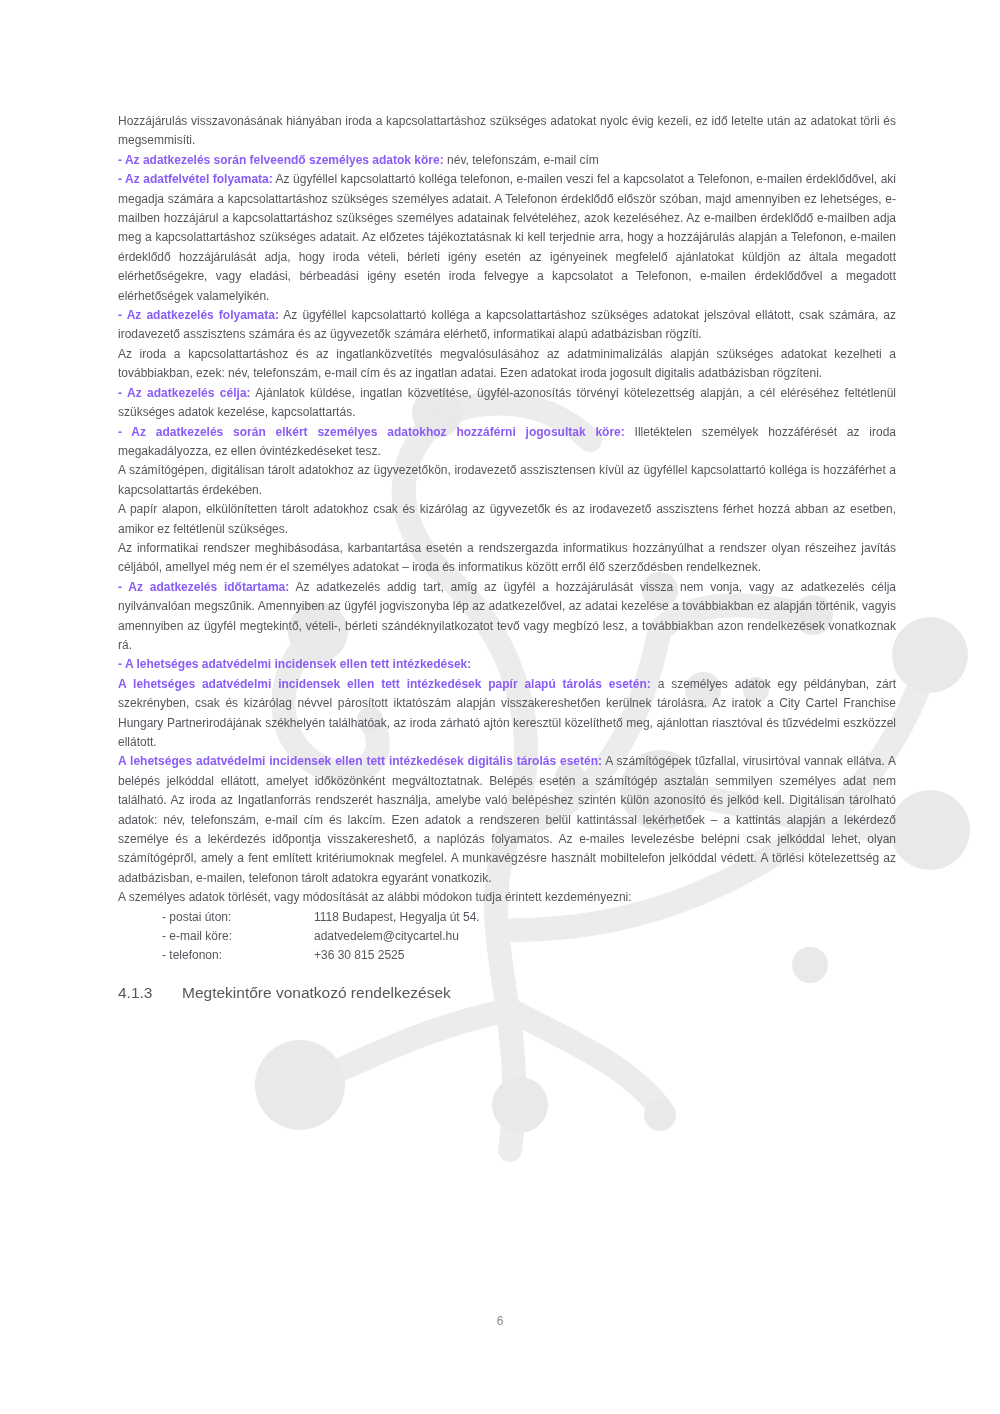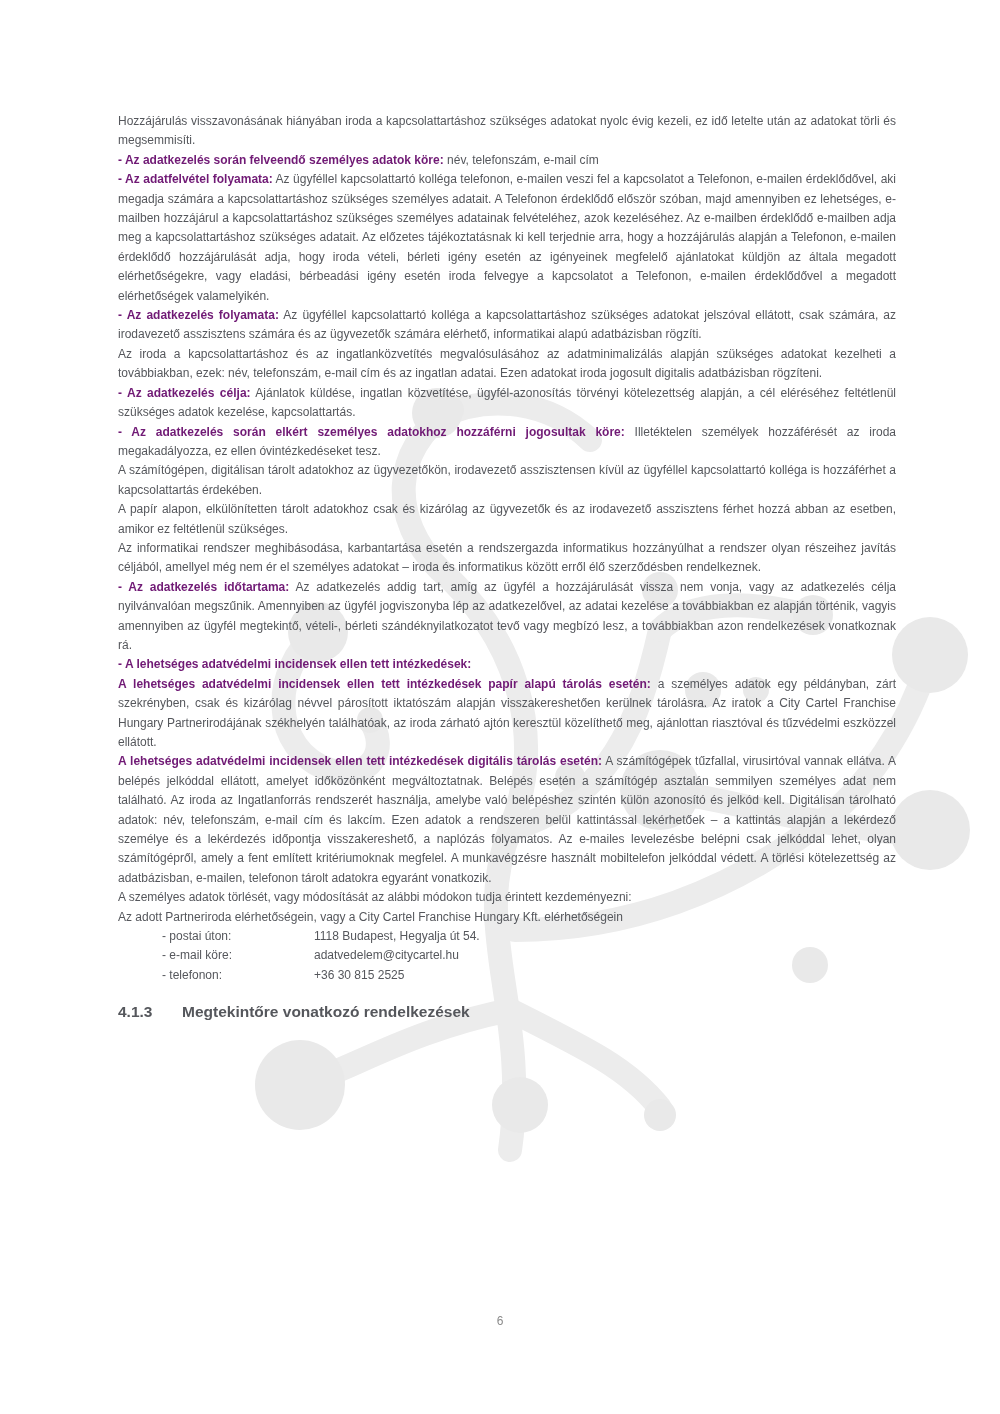--- a/index.html
+++ b/index.html
@@ -33,32 +33,32 @@
   }
   .content p {
     margin: 0;
     text-align: justify;
     font-size: 12px;
     line-height: 19.4px;
     color: #55575c;
   }
   .b {
     font-weight: bold;
-    color: #701a75;
+    color: #8b5cf6;
   }
   .contact-row { text-align: left !important; }
   .contact-label {
     display: inline-block;
     width: 152px;
     margin-left: 44px;
   }
   .section-heading {
     margin-top: 17px !important;
     text-align: center;
-    font-weight: bold;
+    font-weight: normal;
     font-size: 15.5px !important;
     color: #2b2c30;
   }
   .section-num {
     display: inline-block;
     width: 64px;
   }
   .closing { text-align: justify; }
   .pageno {
     position: absolute;
@@ -134,21 +134,20 @@
     <p><span class="b">- Az adatkezelés időtartama:</span><span> Az adatkezelés addig tart, amíg az ügyfél a hozzájárulását vissza nem vonja, vagy az adatkezelés célja nyilvánvalóan megszűnik. Amennyiben az ügyfél jogviszonyba lép az adatkezelővel, az adatai kezelése a továbbiakban ez alapján történik, vagyis amennyiben az ügyfél megtekintő, vételi-, bérleti szándéknyilatkozatot tevő vagy megbízó lesz, a továbbiakban azon rendelkezések vonatkoznak rá.</span></p>
 
     <p><span class="b">- A lehetséges adatvédelmi incidensek ellen tett intézkedések:</span><span></span></p>
 
     <p><span class="b">A lehetséges adatvédelmi incidensek ellen tett intézkedések papír alapú tárolás esetén:</span><span> a személyes adatok egy példányban, zárt szekrényben, csak és kizárólag névvel párosított iktatószám alapján visszakereshetően kerülnek tárolásra. Az iratok a City Cartel Franchise Hungary Partnerirodájának székhelyén találhatóak, az iroda zárható ajtón keresztül közelíthető meg, ajánlottan riasztóval és tűzvédelmi eszközzel ellátott.</span></p>
 
     <p><span class="b">A lehetséges adatvédelmi incidensek ellen tett intézkedések digitális tárolás esetén:</span><span> A számítógépek tűzfallal, virusirtóval vannak ellátva. A belépés jelkóddal ellátott, amelyet időközönként megváltoztatnak. Belépés esetén a számítógép asztalán semmilyen személyes adat nem található. Az iroda az Ingatlanforrás rendszerét használja, amelybe való belépéshez szintén külön azonosító és jelkód kell. Digitálisan tárolható adatok: név, telefonszám, e-mail cím és lakcím. Ezen adatok a rendszeren belül kattintással lekérhetőek – a kattintás alapján a lekérdező személye és a lekérdezés időpontja visszakereshető, a naplózás folyamatos. Az e-mailes levelezésbe belépni csak jelkóddal lehet, olyan számítógépről, amely a fent említett kritériumoknak megfelel. A munkavégzésre használt mobiltelefon jelkóddal védett. A törlési kötelezettség az adatbázisban, e-mailen, telefonon tárolt adatokra egyaránt vonatkozik.</span></p>
 
     <p><span class="b"></span><span>A személyes adatok törlését, vagy módosítását az alábbi módokon tudja érintett kezdeményezni:</span></p>
 
-    <p><span class="b"></span><span>Az adott Partneriroda elérhetőségein, vagy a City Cartel Franchise Hungary Kft. elérhetőségein</span></p>
 
     <p class="contact-row"><span class="contact-label">- postai úton:</span><span>1118 Budapest, Hegyalja út 54.</span></p>
 
     <p class="contact-row"><span class="contact-label">- e-mail köre:</span><span>adatvedelem@citycartel.hu</span></p>
 
     <p class="contact-row"><span class="contact-label">- telefonon:</span><span>+36 30 815 2525</span></p>
 
     <p class="section-heading"><span class="section-num">4.1.3</span><span>Megtekintőre vonatkozó rendelkezések</span></p>
 
 

